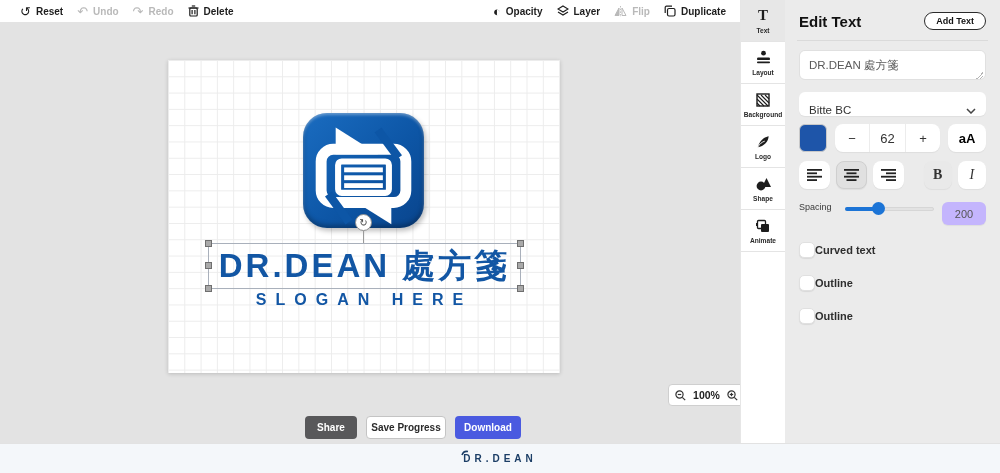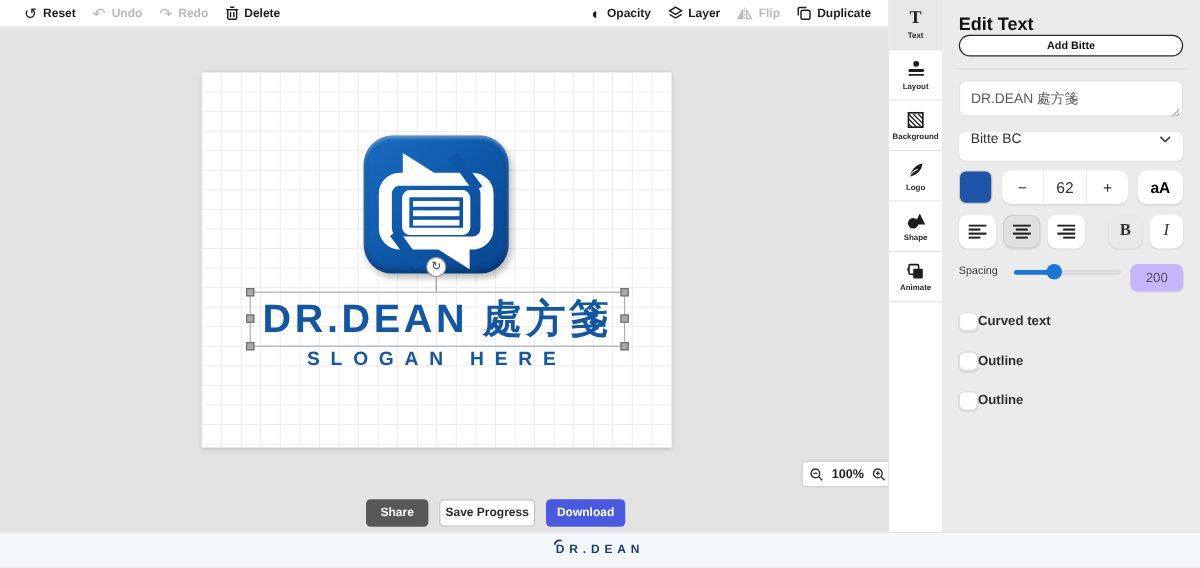--- a/index.html
+++ b/index.html
@@ -65,34 +65,34 @@
                 gap:3px; border-bottom:1px solid #e4e4e4; cursor:pointer; background:#fff; }
   .strip-item.active { background:#e7e7e7; }
   .strip-item .s-label { font-size:6.6px; font-weight:bold; color:#2a2a2a; }
   .strip-item .s-ico { height:16px; display:flex; align-items:center; justify-content:center;
                        font-size:15px; color:#1d1d1d; }
   .s-ico svg { display:block; }
   .t-glyph { font-family:"Liberation Serif",serif; font-weight:bold; font-size:16px; line-height:1; }
 
   
   .panel { position:absolute; left:785px; top:0; width:215px; height:443px; background:#ebebeb; padding:12px 14px; }
-  .panel-head { display:flex; justify-content:space-between;flex-direction:column; }
+  .panel-head { display:flex; align-items:center; justify-content:space-between; }
   .panel-title { font-size:15px; font-weight:bold; color:#111; }
   .add-text-btn { background:#fff; border:1.5px solid #2b2b2b; border-radius:14px; padding:3px 11px;
                   font-size:9px; font-weight:bold; color:#111; cursor:pointer; font-family:"Liberation Sans",sans-serif; }
   .panel-divider { height:1px; background:#dadada; margin:10px -2px 9px; }
 
   .text-area { width:100%; height:30px; background:#fff; border:1px solid #e0e0e0; border-radius:6px;
                font-size:11.5px; color:#5a5a5a; padding:7px 9px; resize:none; outline:none;
                font-family:"Liberation Sans",sans-serif; }
   .ta-wrap { position:relative; }
   .ta-resize { position:absolute; right:3px; bottom:5px; width:7px; height:7px;
                background:linear-gradient(135deg,transparent 50%,#b5b5b5 50%,#b5b5b5 60%,transparent 60%,transparent 75%,#b5b5b5 75%,#b5b5b5 85%,transparent 85%); }
 
-  .font-select { margin-top:8px; height:24px; background:#fff; border-radius:6px; display:flex; align-items:flex-start;
+  .font-select { margin-top:8px; height:24px; background:#fff; border-radius:6px; display:flex; align-items:flex-end;
                  justify-content:space-between; padding:0 10px; font-size:11.5px; color:#333; cursor:pointer;
                  box-shadow:0 1px 1px rgba(0,0,0,.05); }
 
   .ctl-row { display:flex; align-items:center; margin-top:8px; gap:8px; }
   .color-swatch { width:28px; height:28px; border-radius:6px; background:#1e55a9; border:1px solid #c9c9c9; cursor:pointer; }
   .stepper { flex:1; height:28px; background:#fff; border-radius:8px; display:flex; align-items:stretch;
              box-shadow:0 1px 1px rgba(0,0,0,.06); overflow:hidden; }
   .stepper > div { display:flex; align-items:center; justify-content:center; font-size:13px; color:#333; }
   .step-minus,.step-plus { width:34px; cursor:pointer; }
   .step-value { flex:1; border-left:1px solid #ececec; border-right:1px solid #ececec; font-size:12px; color:#444; }
@@ -322,21 +322,21 @@
           <line x1="0.5" y1="4" x2="0.5" y2="7" stroke="#1d1d1d"></line>
         </svg>
     </span>
     <span class="s-label">Animate</span>
   </div>
 </div>
 
 <div class="panel">
   <div class="panel-head">
     <span class="panel-title">Edit Text</span>
-    <button class="add-text-btn">Add Bitte</button>
+    <button class="add-text-btn">Add Text</button>
   </div>
   <div class="panel-divider"></div>
 
   <div class="ta-wrap">
     <textarea class="text-area" style="">DR.DEAN 處方箋</textarea>
     <span class="ta-resize"></span>
   </div>
 
   <div class="font-select">
     <span>Bitte BC</span>

